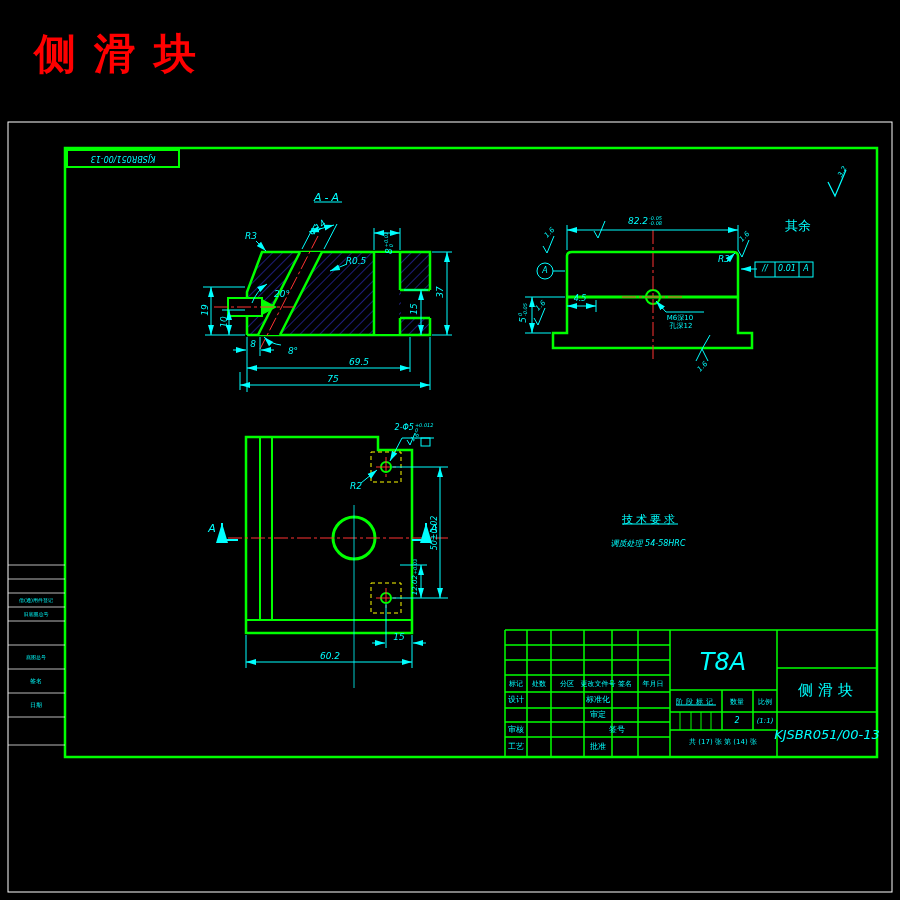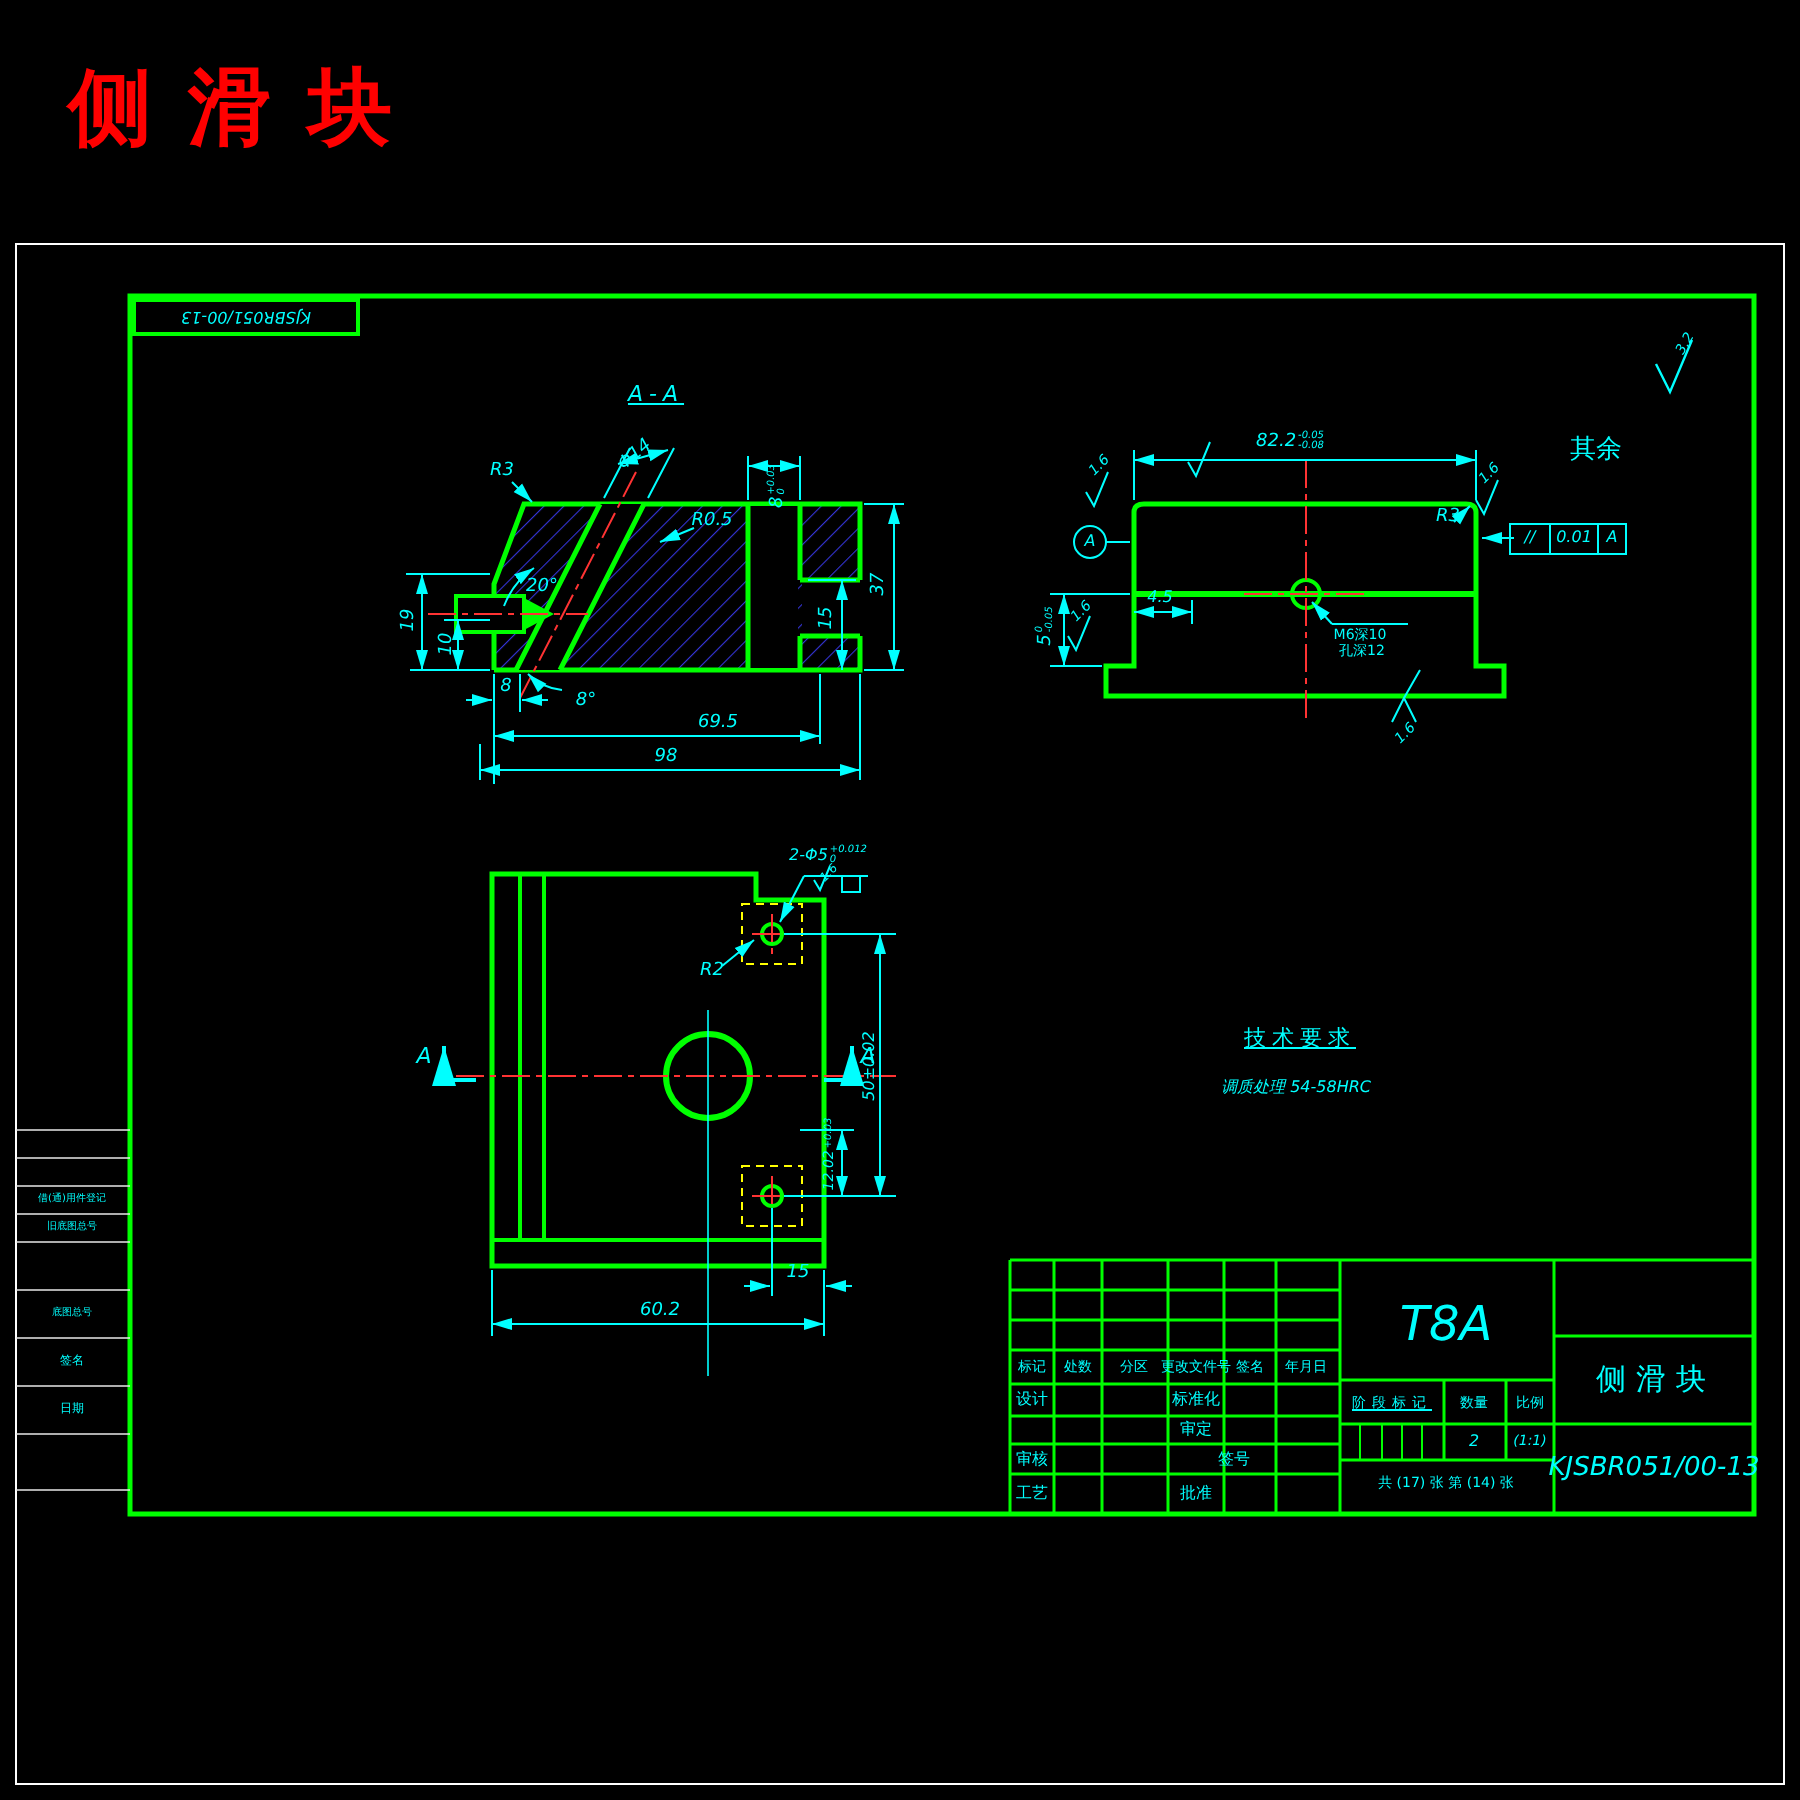--- a/index.html
+++ b/index.html
@@ -169,36 +169,36 @@
   <div class="lbl cn f5" style="left:36px;top:600px;">借(通)用件登记</div>
   <div class="lbl cn f5" style="left:36px;top:614px;">旧底图总号</div>
   <div class="lbl cn f5" style="left:36px;top:657px;">底图总号</div>
   <div class="lbl cn f6" style="left:36px;top:681px;">签名</div>
   <div class="lbl cn f6" style="left:36px;top:705px;">日期</div>
 
   <div class="lbl f11 ls3" style="left:328px;top:197px;">A-A</div>
   <div class="lbl" style="left:251px;top:236px;">R3</div>
   <div class="lbl r40" style="left:318px;top:228px;">Φ14</div>
   <div class="lbl" style="left:356px;top:261px;">R0.5</div>
-  <div class="lbl" style="left:271px;top:294px;">20°</div>
+  <div class="lbl" style="left:282px;top:294px;">20°</div>
   <div class="lbl" style="left:293px;top:351px;">8°</div>
   <div class="lbl rot" style="left:389px;top:243px;">
     <span class="tol">
         <span>8</span>
         <span class="stk">
           <i>+0.03</i>
           <i>0</i>
         </span>
       </span>
   </div>
   <div class="lbl rot" style="left:440px;top:292px;">37</div>
   <div class="lbl rot" style="left:414px;top:309px;">15</div>
   <div class="lbl" style="left:253px;top:344px;">8</div>
   <div class="lbl" style="left:328px;top:362px;margin-left:31px;">69.5</div>
-  <div class="lbl" style="left:333px;top:379px;">98</div>
+  <div class="lbl" style="left:333px;top:379px;">75</div>
   <div class="lbl rot" style="left:205px;top:310px;">19</div>
   <div class="lbl rot" style="left:224px;top:322px;">10</div>
 
   <div class="lbl" style="left:645px;top:221px;">
     <span class="tol">
         <span>82.2</span>
         <span class="stk">
           <i>-0.05</i>
           <i>-0.08</i>
         </span>

